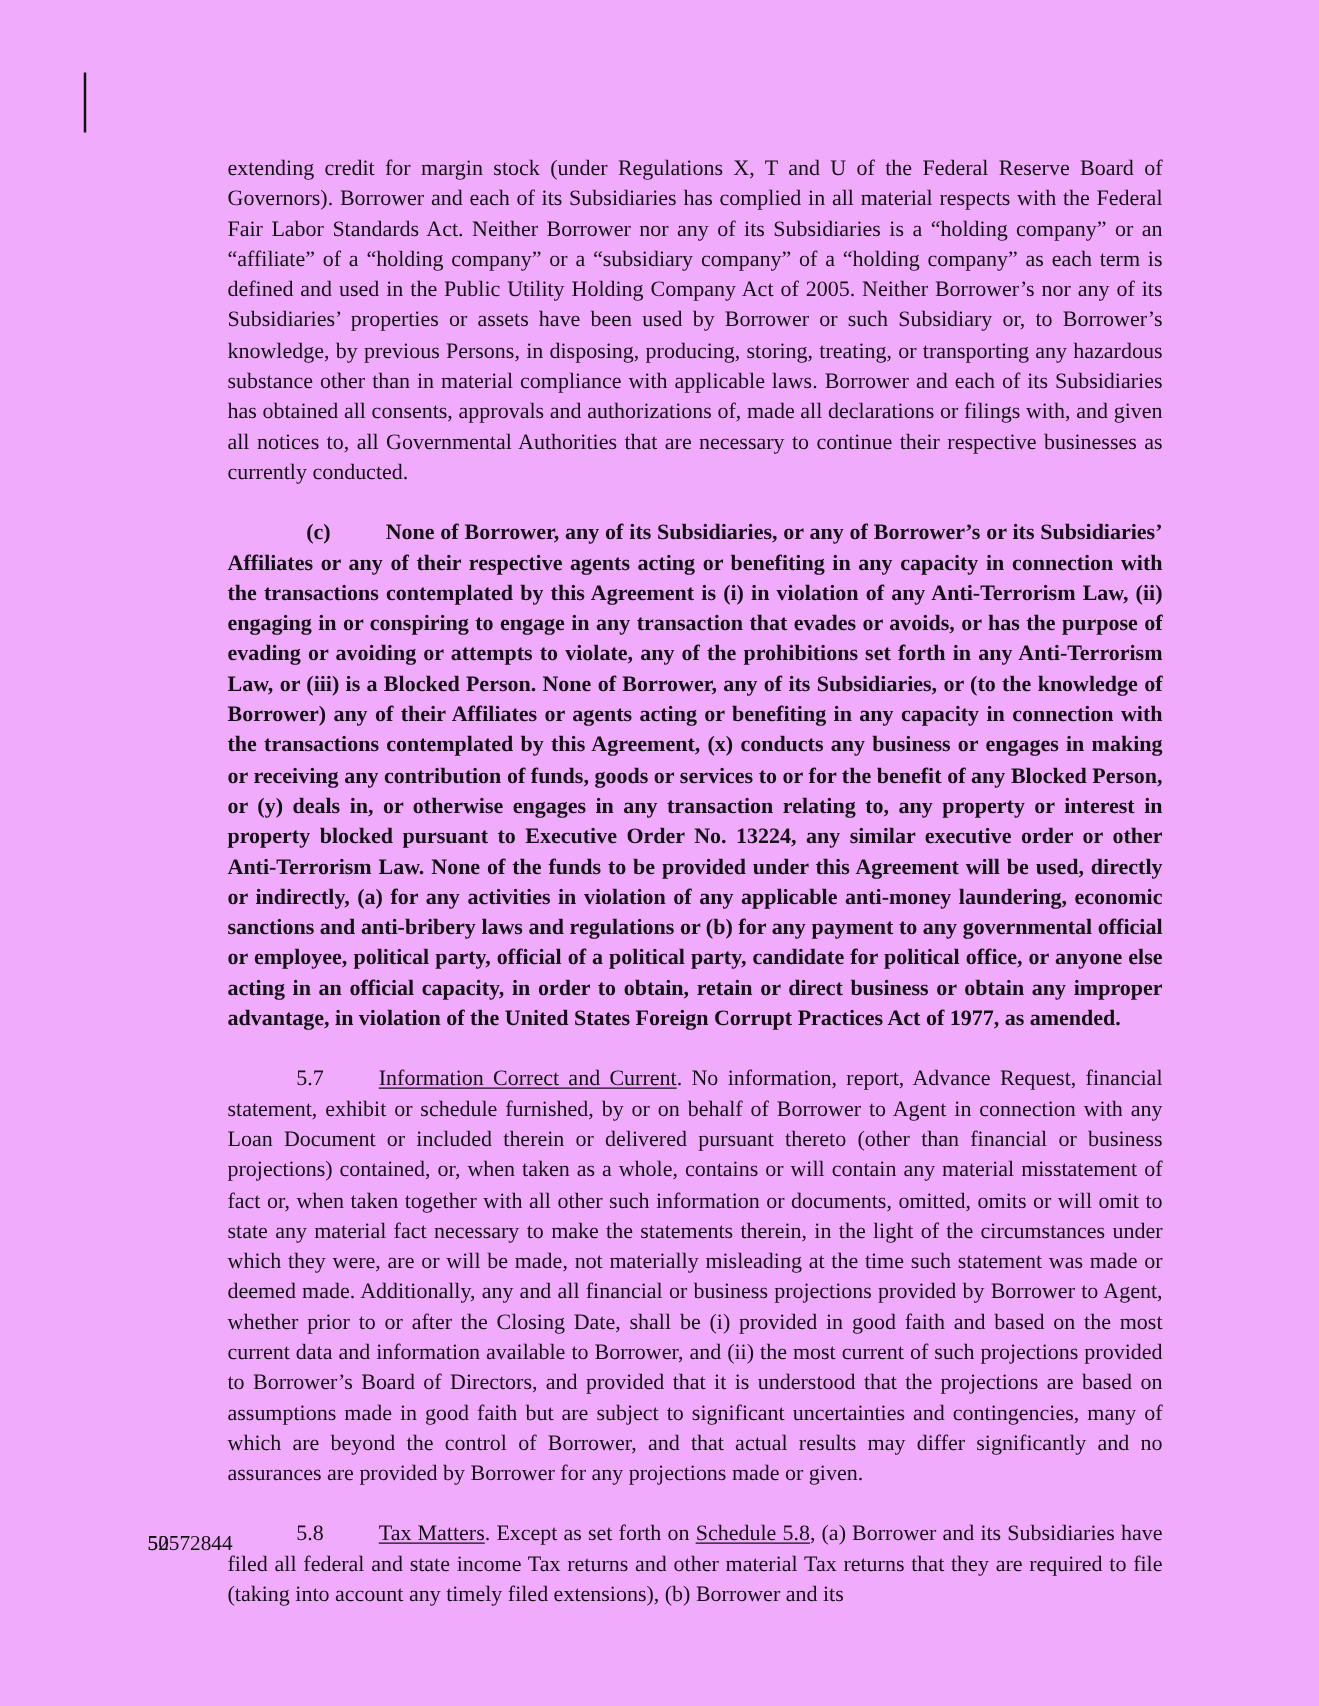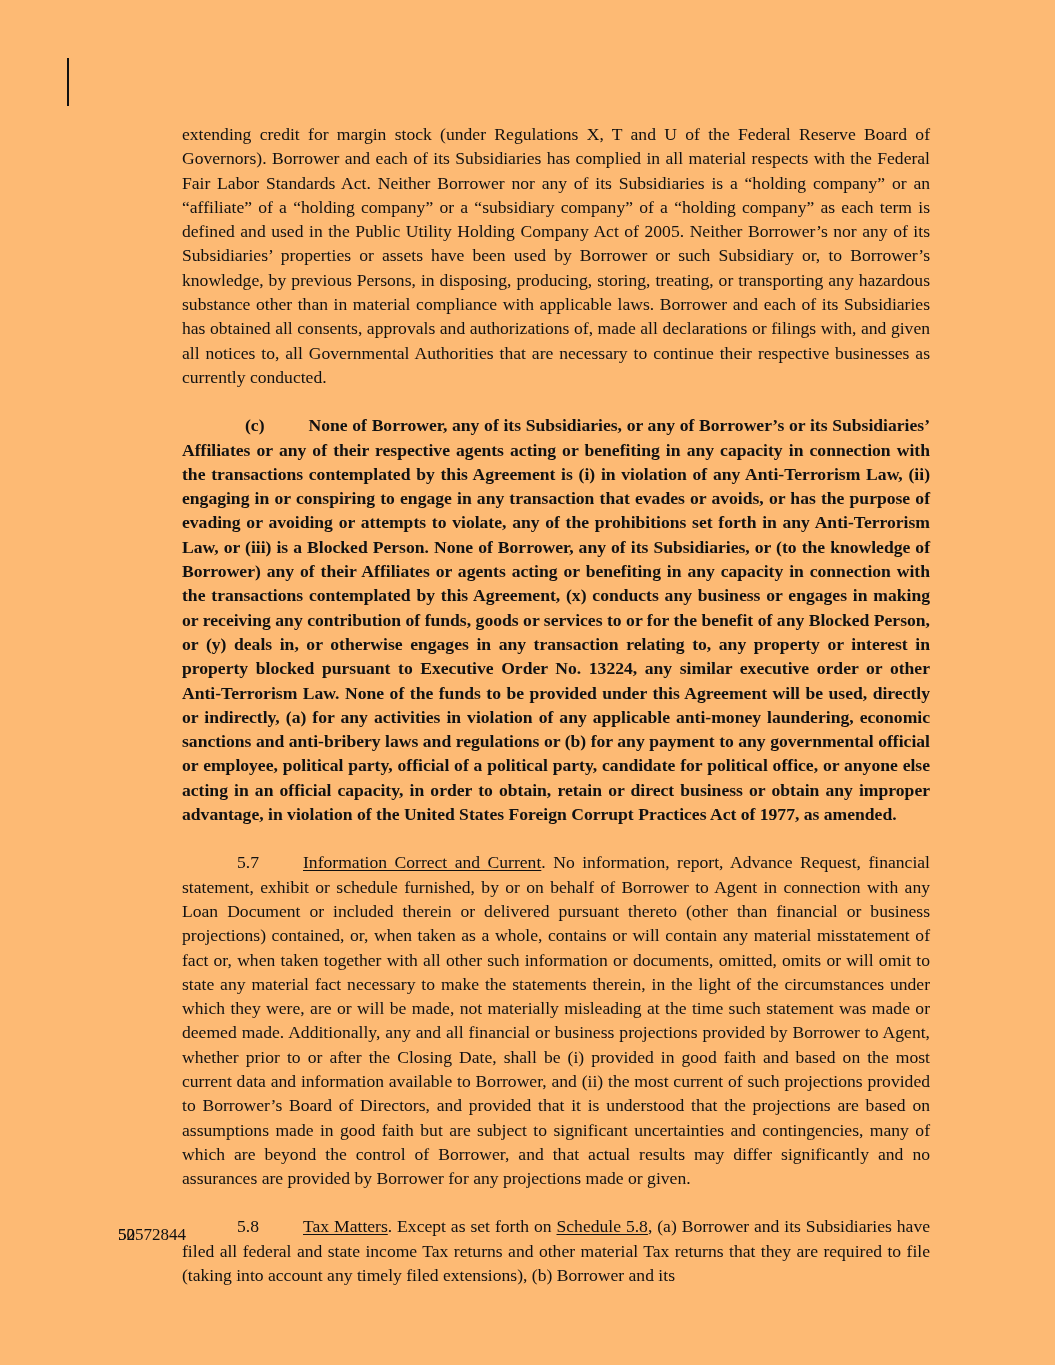--- a/index.html
+++ b/index.html
@@ -4,21 +4,21 @@
 <style>
   html, body {
     margin: 0;
     padding: 0;
     background: #ffffff;
   }
   .page {
     position: relative;
     width: 1055px;
     height: 1365px;
-    background: #fdba74;
+    background: #f0abfc;
     overflow: hidden;
     font-family: "Liberation Serif", "DejaVu Serif", serif;
     color: #000000;
   }
 
   
   .change-bar {
     position: absolute;
     left: 67px;
     top: 58px;

